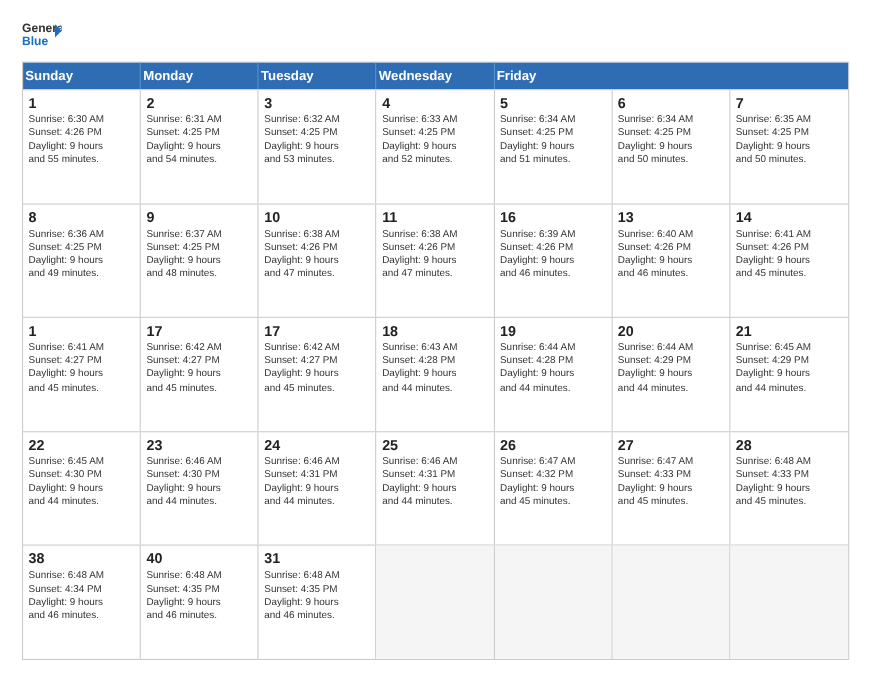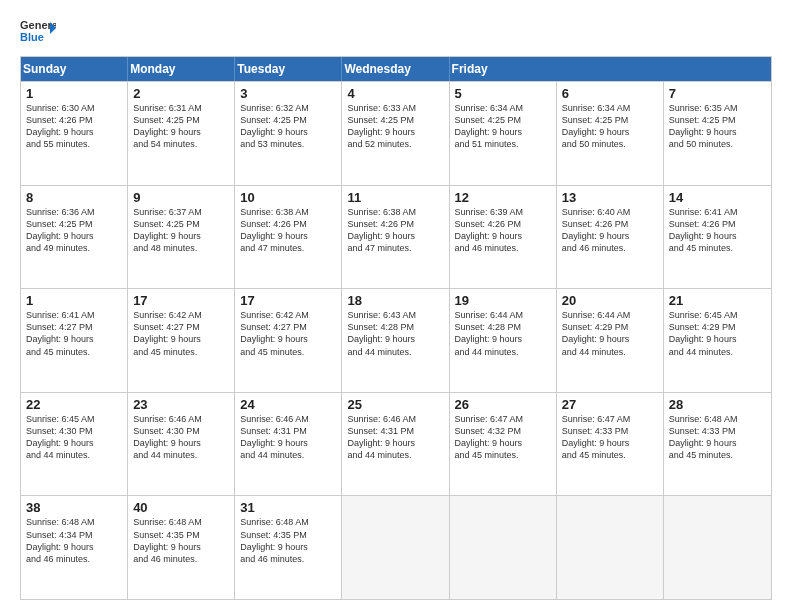--- a/index.html
+++ b/index.html
@@ -164,21 +164,21 @@
           </div>
           <div class="cal-cell">
             <span class="day-num">10</span>
             <div class="cell-text">Sunrise: 6:38 AM<br>Sunset: 4:26 PM<br>Daylight: 9 hours<br>and 47 minutes.</div>
           </div>
           <div class="cal-cell">
             <span class="day-num">11</span>
             <div class="cell-text">Sunrise: 6:38 AM<br>Sunset: 4:26 PM<br>Daylight: 9 hours<br>and 47 minutes.</div>
           </div>
           <div class="cal-cell">
-            <span class="day-num">12</span>
+            <span class="day-num">16</span>
             <div class="cell-text">Sunrise: 6:39 AM<br>Sunset: 4:26 PM<br>Daylight: 9 hours<br>and 46 minutes.</div>
           </div>
           <div class="cal-cell">
             <span class="day-num">13</span>
             <div class="cell-text">Sunrise: 6:40 AM<br>Sunset: 4:26 PM<br>Daylight: 9 hours<br>and 46 minutes.</div>
           </div>
           <div class="cal-cell">
             <span class="day-num">14</span>
             <div class="cell-text">Sunrise: 6:41 AM<br>Sunset: 4:26 PM<br>Daylight: 9 hours<br>and 45 minutes.</div>
           </div>

